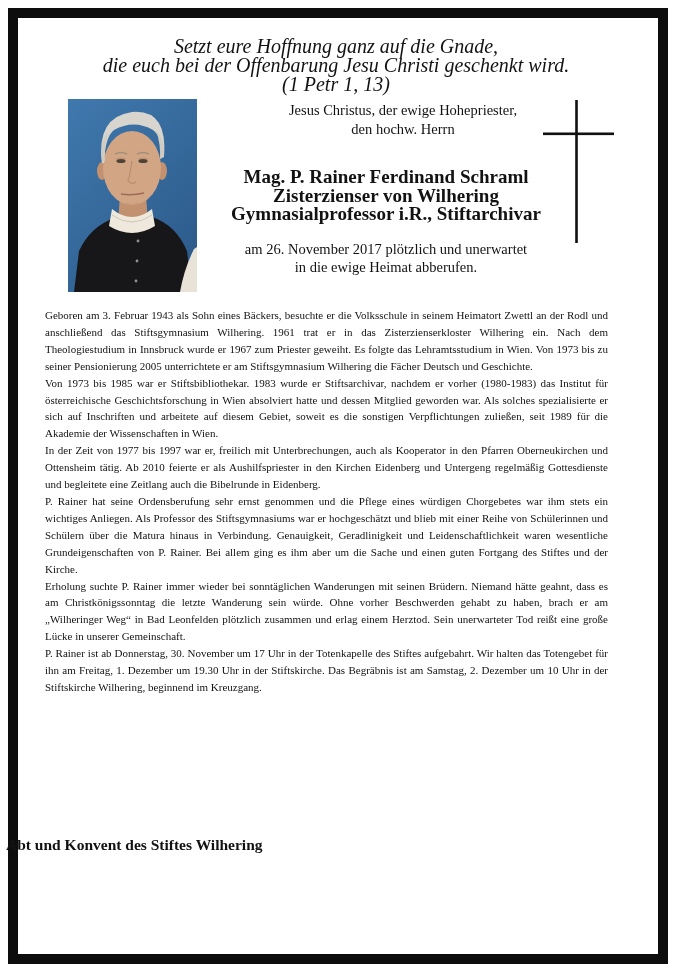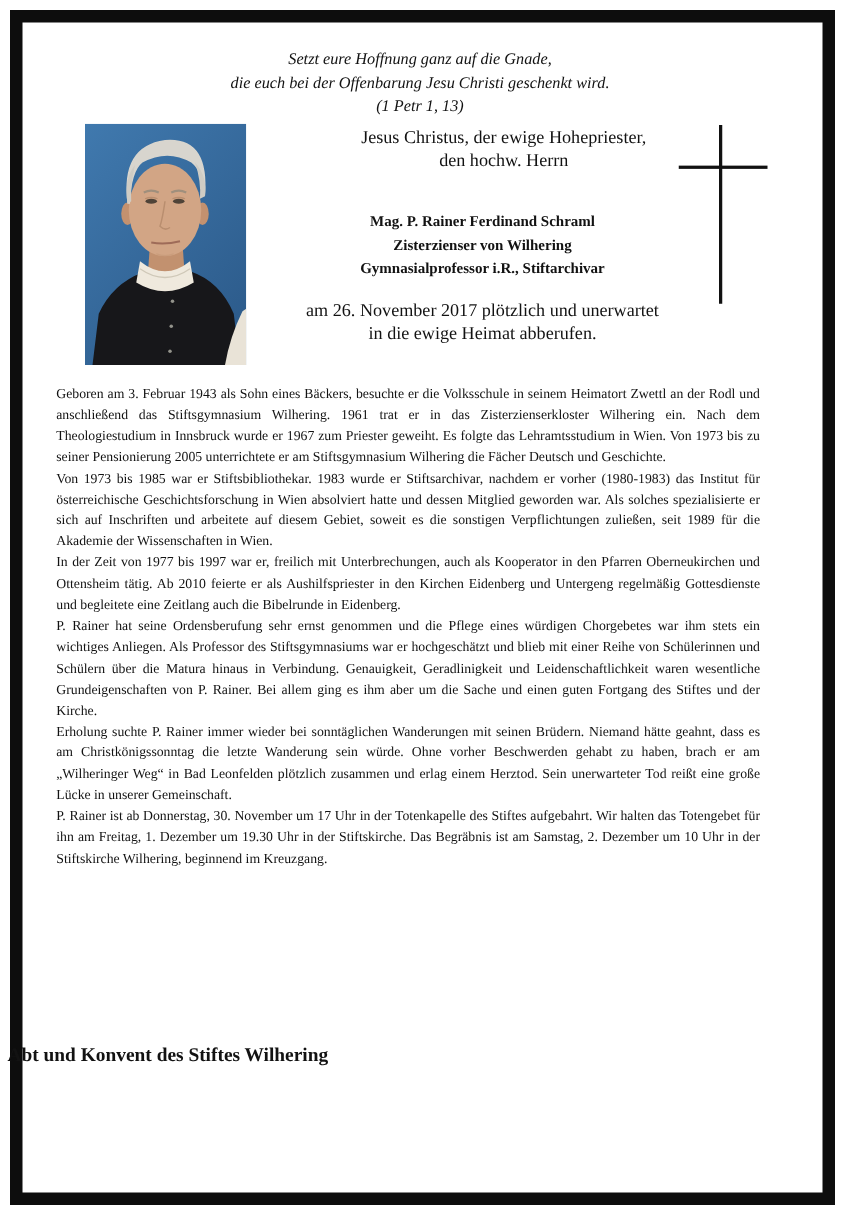--- a/index.html
+++ b/index.html
@@ -14,38 +14,38 @@
   .frame {
     position: absolute; left: 8px; top: 8px;
     width: 660px; height: 956px;
     border: 10px solid #0d0d0d;
     box-sizing: border-box;
     pointer-events: none;
   }
   .quote {
     position: absolute; left: 6px; top: 37px; width: 660px;
     text-align: center; font-style: italic;
-    font-size: 13px; line-height: 19px;
+    font-size: 20px; line-height: 19px;
   }
   .portrait {
     position: absolute; left: 68px; top: 99px;
     width: 129px; height: 193px;
     display: block;
   }
   .header-center {
     position: absolute; left: 197px; top: 0; width: 378px; height: 300px;
   }
   .intro {
     position: absolute; top: 101px; left: 17px; width: 100%;
     text-align: center; font-size: 14.5px; line-height: 18.5px;
   }
   .deceased {
     position: absolute; top: 168px; left: 0; width: 100%;
     text-align: center; font-weight: bold;
-    font-size: 12px; line-height: 18.5px;
+    font-size: 19px; line-height: 18.5px;
   }
   .death {
     position: absolute; top: 241px; left: 0; width: 100%;
     text-align: center; font-size: 14.5px; line-height: 17.5px;
   }
   .cross {
     position: absolute; left: 540px; top: 98px;
     width: 78px; height: 150px;
   }
   .obituary {

